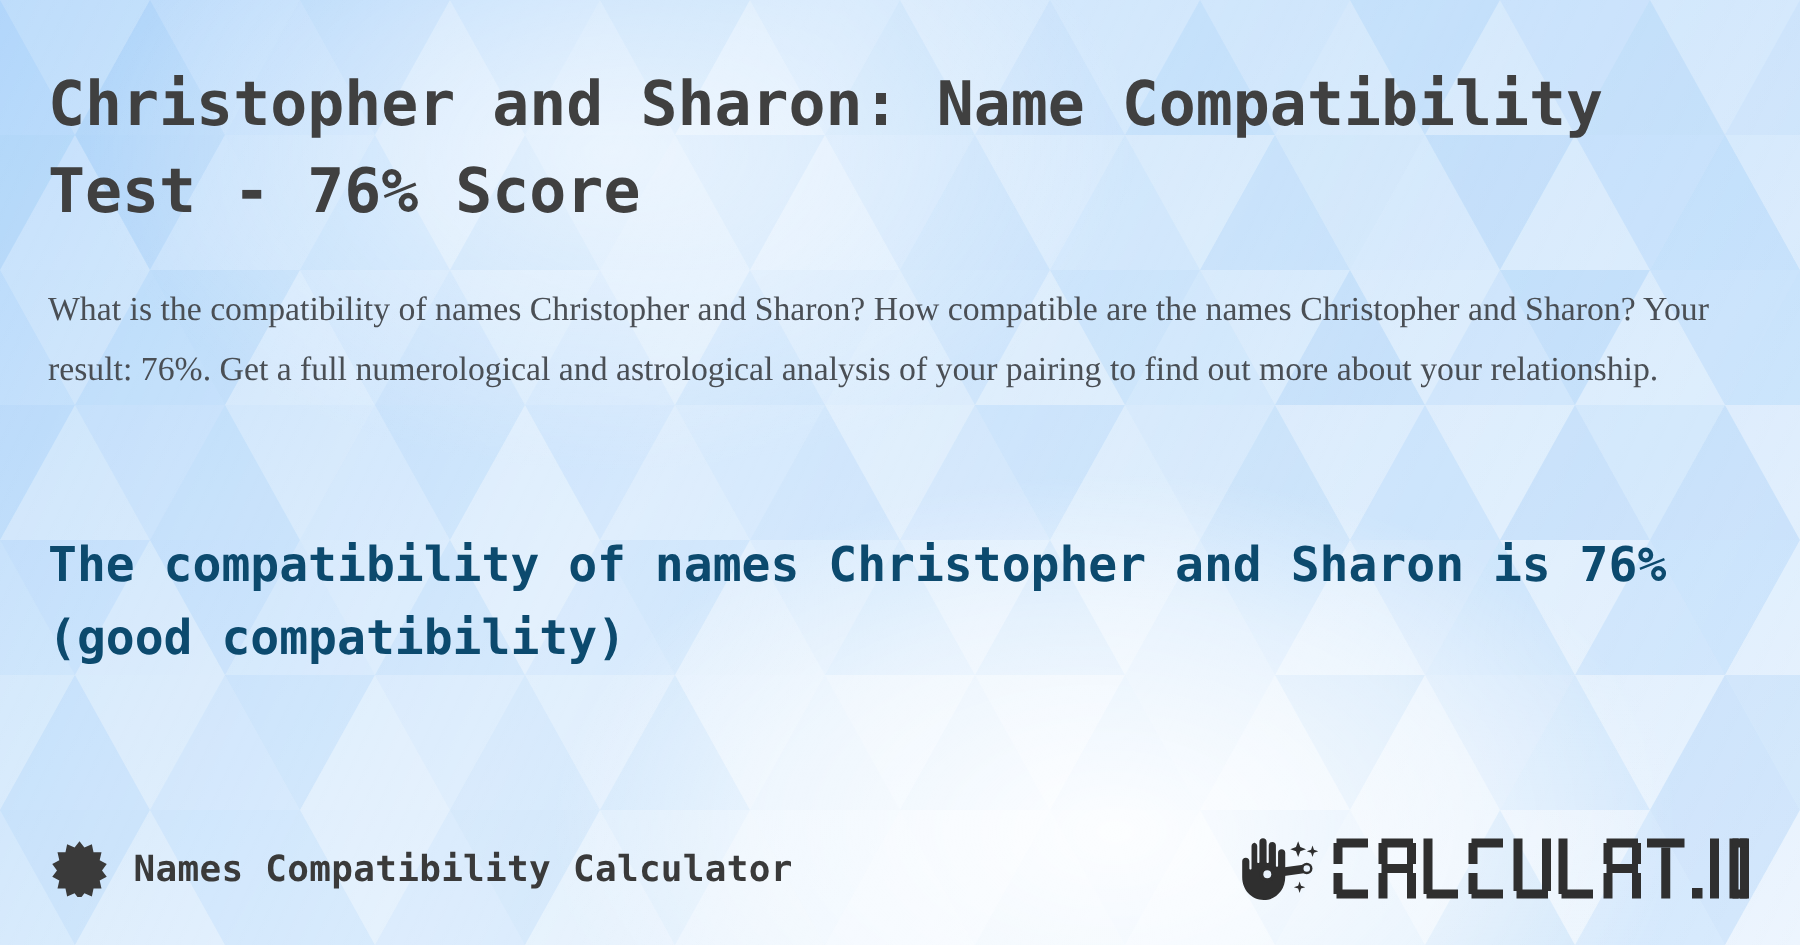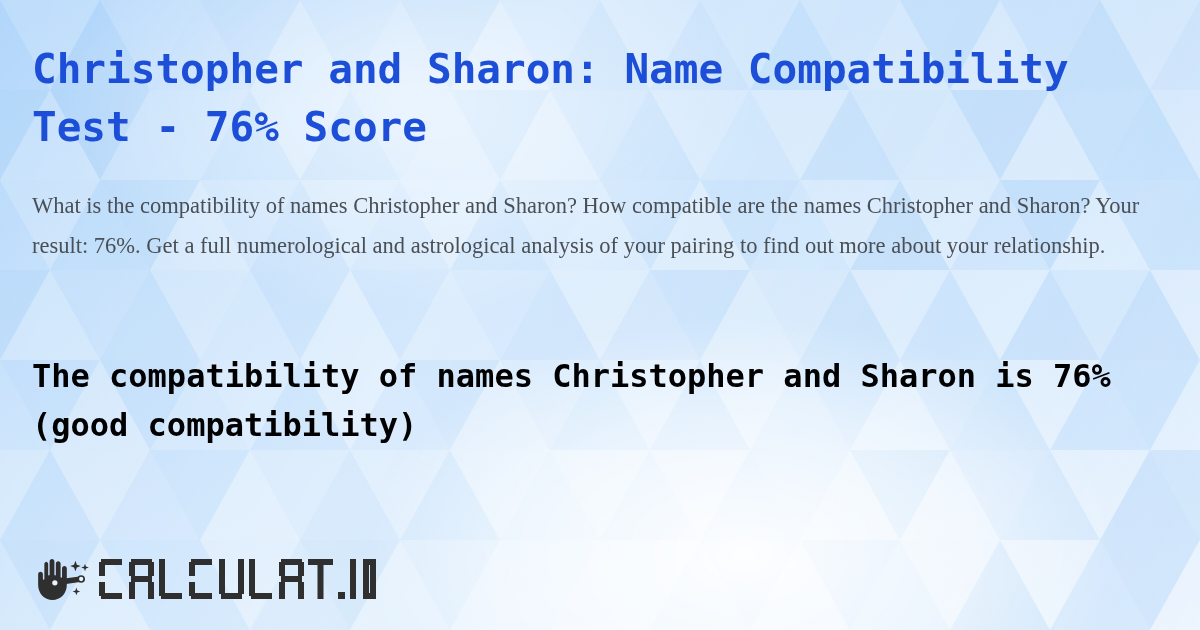--- a/index.html
+++ b/index.html
@@ -53,21 +53,21 @@
     position: absolute;
     left: 32px;
     top: 40px;
     width: 1140px;
     margin: 0;
     font-family: "DejaVu Sans Mono", "Liberation Mono", monospace;
     font-size: 41px;
     font-weight: bold;
     line-height: 1.42;
     letter-spacing: 0px;
-    color: #1d4ed8;
+    color: #404040;
     white-space: pre-wrap;
   }
 
   .page-desc {
     position: absolute;
     left: 32px;
     top: 186px;
     width: 1128px;
     margin: 0;
     font-family: Liberation Serif, serif;
@@ -81,21 +81,21 @@
   .result-heading {
     position: absolute;
     left: 32px;
     top: 352px;
     width: 1140px;
     margin: 0;
     font-family: "DejaVu Sans Mono", "Liberation Mono", monospace;
     font-size: 32px;
     font-weight: bold;
     line-height: 1.52;
-    color: #000000;
+    color: #0c4a6e;
     white-space: pre-wrap;
   }
 
   
   .footer {
     position: absolute;
     left: 0;
     right: 0;
     top: 548px;
     height: 62px;
@@ -344,20 +344,26 @@
   <div id="content">
 
     <h1 class="page-title">Christopher and Sharon: Name Compatibility Test - 76% Score</h1>
 
     <p class="page-desc">What is the compatibility of names Christopher and Sharon? How compatible are the names Christopher and Sharon? Your result: 76%. Get a full numerological and astrological analysis of your pairing to find out more about your relationship.</p>
 
     <h2 class="result-heading">The compatibility of names Christopher and Sharon is 76% (good compatibility)</h2>
 
     <div class="footer">
 
+      <div class="brand">
+        <svg class="brand-star" viewBox="0 0 100 100" xmlns="http://www.w3.org/2000/svg">
+          <polygon fill="#3a3a3a" points="50,2 58.6,13.1 71.7,7.6 74.6,21.5 88.6,21.6 85.4,35.4 97.8,42 89.5,53.3 97.8,64.6 85.4,71.2 88.6,85 74.6,85.1 71.7,99 58.6,93.5 50,104.6 41.4,93.5 28.3,99 25.4,85.1 11.4,85 14.6,71.2 2.2,64.6 10.5,53.3 2.2,42 14.6,35.4 11.4,21.6 25.4,21.5 28.3,7.6 41.4,13.1"></polygon>
+        </svg>
+        <span class="brand-name">Names Compatibility Calculator</span>
+      </div>
 
       <div class="logo">
         <svg class="logo-wand" viewBox="0 0 120 92" xmlns="http://www.w3.org/2000/svg">
 
           <path fill="#2f2f2f" d="M24 10c3 0 5 2 5 5v22c0 2 3 2 3 0V9c0-3 2-5 5-5s5 2 5 5v28c0 2 3 2 3 0V14c0-3 2-5 5-5s5 2 5 5v28c0 2 3 2 3 0V24c0-3 2-5 5-5s5 2 5 5v34c0 18-13 32-30 32C21 90 8 76 8 58V36c0-3 2-5 5-5s5 2 5 5v10c0 2 3 2 3 0V15c0-3 2-5 5-5z"></path>
 
           <path fill="#2f2f2f" d="M40 48 L98 40 L99 52 L41 60 Z"></path>
 
           <circle cx="98" cy="46" r="8" fill="#2f2f2f"></circle>
           <circle cx="98" cy="46" r="4.5" fill="#e9f3fd"></circle>

